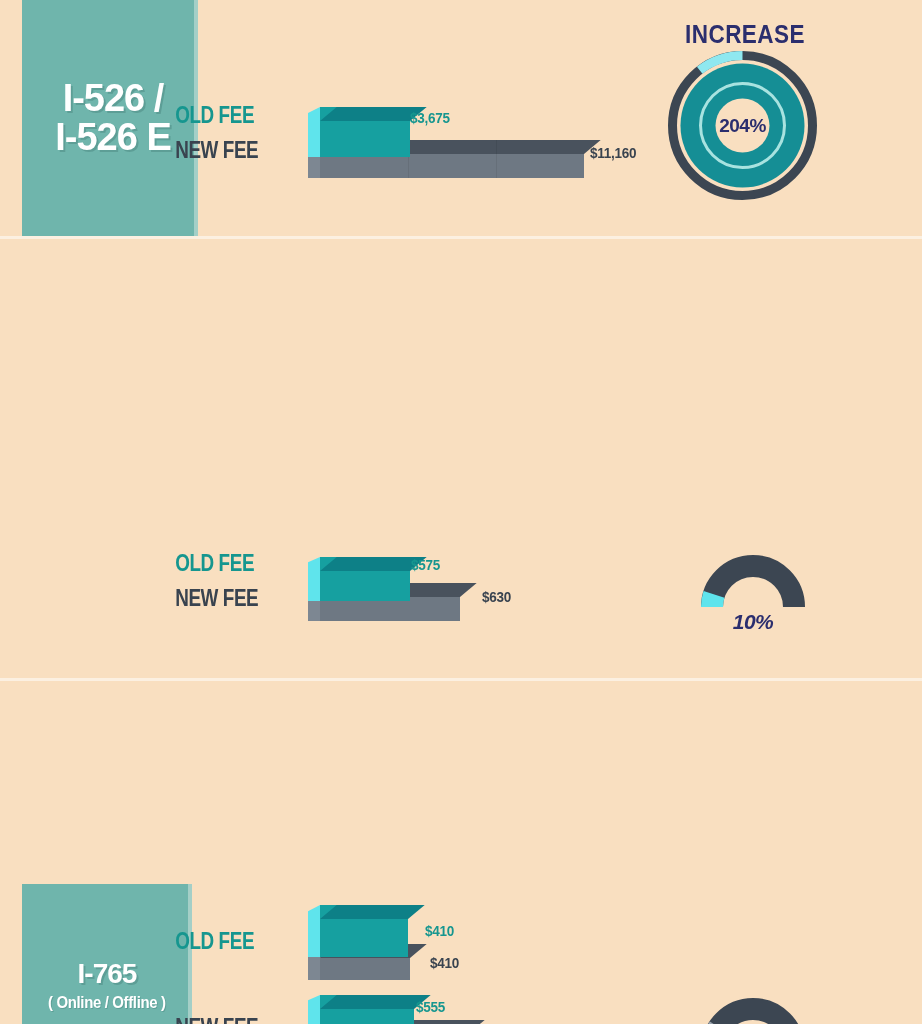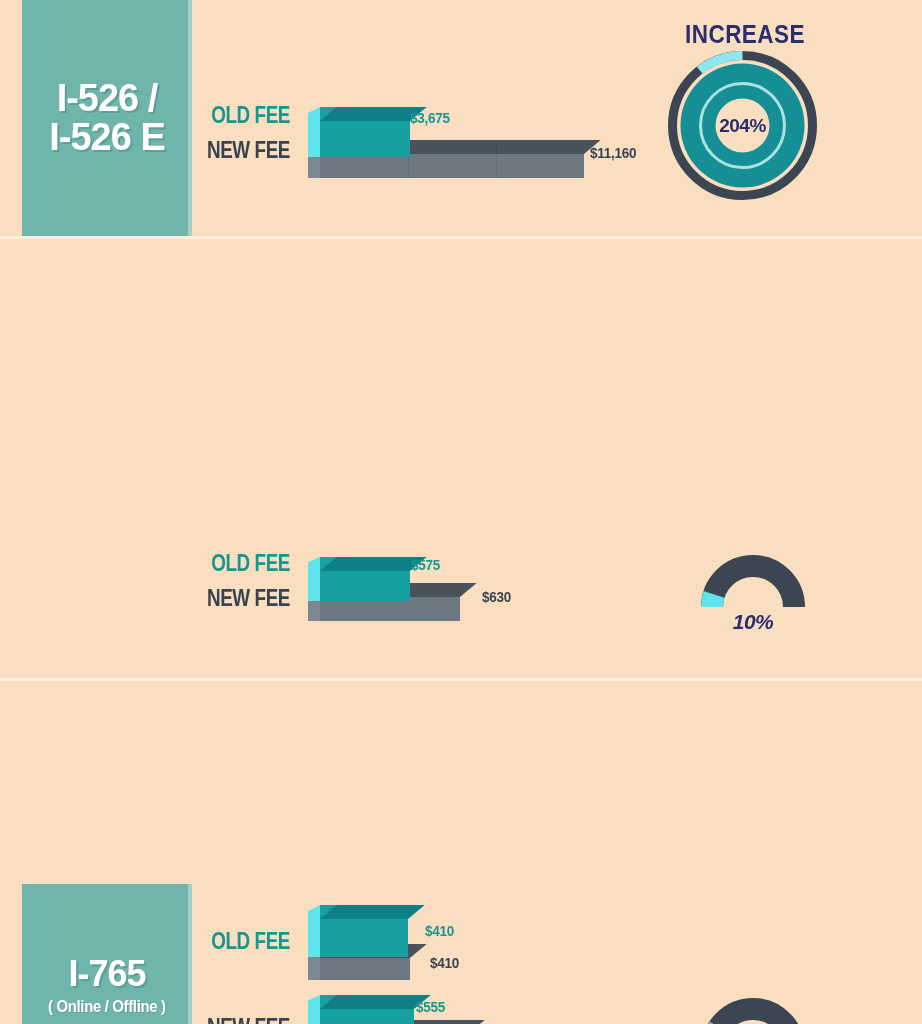--- a/index.html
+++ b/index.html
@@ -34,21 +34,21 @@
   .form-sub{
     color:#ffffff;font-weight:bold;font-size:17px;
     letter-spacing:-.4px;margin-top:4px;
     text-shadow:1px 1px 0 rgba(70,130,124,.45);
     font-family:"Liberation Sans Narrow","Liberation Sans",sans-serif;
     transform:scaleX(.88);
   }
 
   
   .barblock{position:absolute;}
-  .fee-labels{position:absolute;text-align:right;}
+  .fee-labels{position:absolute;text-align:left;}
   .lab{
     font-weight:bold;font-size:23px;letter-spacing:-.5px;
     transform:scaleX(.82);transform-origin:right center;
     white-space:nowrap;line-height:1;
   }
   .lab.old{color:#16968f;}
   .lab.new{color:#39434f;}
 
   
   .bar{position:absolute;}
@@ -97,21 +97,21 @@
     color:#2b2e6e;font-weight:bold;font-size:25px;letter-spacing:.5px;
     transform:scaleX(.9);
   }
 </style>
 </head>
 <body>
 
 <div class="sheet">
 
   <div class="row" style="top:0;height:238px;">
-    <div class="sidecell" style="top:0;height:236px;">
+    <div class="sidecell" style="top:0;height:236px;padding-left:6px;">
       <div class="strip"></div>
       <div class="form-code" style="font-size:38px;">I-526 /
 I-526 E</div>
     </div>
 
     <div class="barblock" style="left:0;top:0;">
       <div class="fee-labels" style="left:150px;top:104px;width:140px;">
         <div class="lab old">OLD FEE</div>
         <div class="lab new" style="margin-top:12px;">NEW FEE</div>
       </div>
@@ -179,21 +179,21 @@
       </svg>
       <div class="pct" style="top:62px;">10%</div>
     </div>
 
     <div class="row-sep" style="top:439px;"></div>
   </div>
 
   <div class="row" style="top:442px;height:207px;">
     <div class="sidecell" style="top:442px;height:205px;">
       <div class="strip"></div>
-      <div class="form-code" style="font-size:36px;">I-765</div>
+      <div class="form-code" style="font-size:28px;">I-765</div>
       <div class="form-sub">( Online / Offline )</div>
     </div>
 
     <div class="barblock" style="left:0;top:0;">
       <div class="fee-labels" style="left:150px;top:488px;width:140px;">
         <div class="lab old">OLD FEE</div>
       </div>
 
       <div class="bar gray" style="left:320px;top:502px;width:90px;height:36px;">
         <div class="front"></div>

